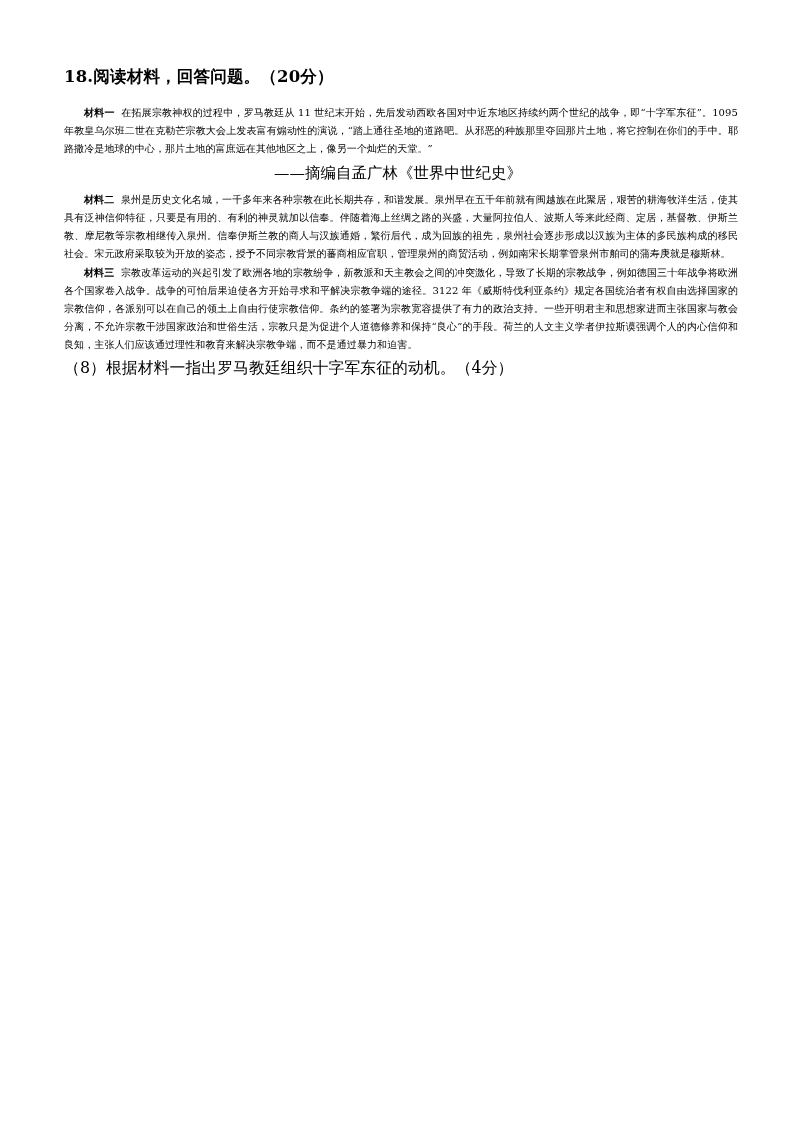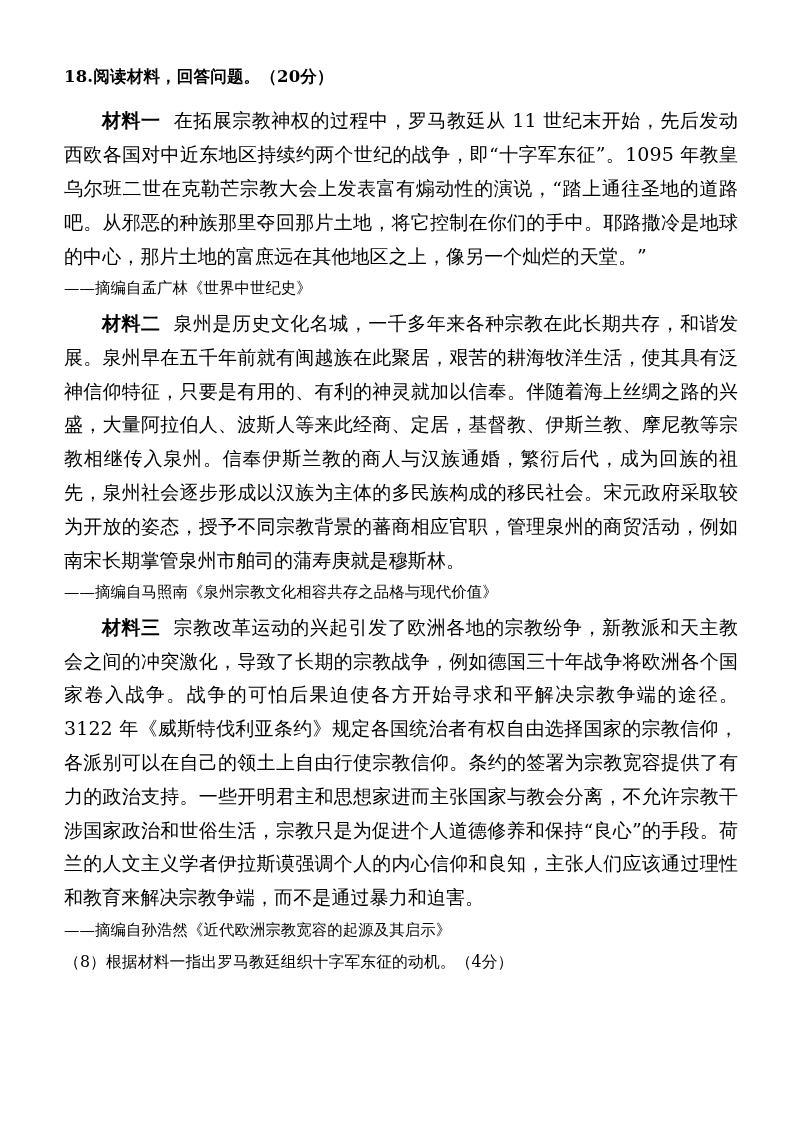--- a/index.html
+++ b/index.html
@@ -22,32 +22,32 @@
     position: relative;
     overflow: hidden;
   }
   .q-title {
     font-size: 16.5px;
     line-height: 1.6;
     margin: 8px 0 14px 0;
     letter-spacing: 0.2px;
   }
   .para {
-    font-size: 19px;
+    font-size: 10px;
     line-height: 1.78;
     text-align: justify;
     text-justify: inter-ideograph;
     margin: 0 0 2px 0;
     text-indent: 2em;
     letter-spacing: 0.1px;
   }
   .src {
     font-size: 15.4px;
     line-height: 1.78;
-    text-align: left;
+    text-align: center;
     margin: 0 0 4px 0;
     letter-spacing: 0.1px;
   }
   .src.src-mat1 {
     padding-right: 6px;
   }
   .label {
     font-weight: bold;
   }
   .sub-q {
@@ -74,26 +74,24 @@
 
   <h1 class="q-title">18.阅读材料，回答问题。（20分）</h1>
 
   <div class="mat-block">
     <p class="para"><span class="label">材料一</span>&nbsp;&nbsp;<span>在拓展宗教神权的过程中，罗马教廷从 11 世纪末开始，先后发动西欧各国对中近东地区持续约两个世纪的战争，即“十字军东征”。1095 年教皇乌尔班二世在克勒芒宗教大会上发表富有煽动性的演说，“踏上通往圣地的道路吧。从邪恶的种族那里夺回那片土地，将它控制在你们的手中。耶路撒冷是地球的中心，那片土地的富庶远在其他地区之上，像另一个灿烂的天堂。”</span></p>
     <p class="src src-mat1">——摘编自孟广林《世界中世纪史》</p>
   </div>
 
   <div class="mat-block">
     <p class="para"><span class="label">材料二</span>&nbsp;&nbsp;<span>泉州是历史文化名城，一千多年来各种宗教在此长期共存，和谐发展。泉州早在五千年前就有闽越族在此聚居，艰苦的耕海牧洋生活，使其具有泛神信仰特征，只要是有用的、有利的神灵就加以信奉。伴随着海上丝绸之路的兴盛，大量阿拉伯人、波斯人等来此经商、定居，基督教、伊斯兰教、摩尼教等宗教相继传入泉州。信奉伊斯兰教的商人与汉族通婚，繁衍后代，成为回族的祖先，泉州社会逐步形成以汉族为主体的多民族构成的移民社会。宋元政府采取较为开放的姿态，授予不同宗教背景的蕃商相应官职，管理泉州的商贸活动，例如南宋长期掌管泉州市舶司的蒲寿庚就是穆斯林。</span></p>
-    <p class="src">——摘编自马照南《泉州宗教文化相容共存之品格与现代价值》</p>
   </div>
 
   <div class="mat-block">
     <p class="para"><span class="label">材料三</span>&nbsp;&nbsp;<span>宗教改革运动的兴起引发了欧洲各地的宗教纷争，新教派和天主教会之间的冲突激化，导致了长期的宗教战争，例如德国三十年战争将欧洲各个国家卷入战争。战争的可怕后果迫使各方开始寻求和平解决宗教争端的途径。3122 年《威斯特伐利亚条约》规定各国统治者有权自由选择国家的宗教信仰，各派别可以在自己的领土上自由行使宗教信仰。条约的签署为宗教宽容提供了有力的政治支持。一些开明君主和思想家进而主张国家与教会分离，不允许宗教干涉国家政治和世俗生活，宗教只是为促进个人道德修养和保持“良心”的手段。荷兰的人文主义学者伊拉斯谟强调个人的内心信仰和良知，主张人们应该通过理性和教育来解决宗教争端，而不是通过暴力和迫害。</span></p>
-    <p class="src">——摘编自孙浩然《近代欧洲宗教宽容的起源及其启示》</p>
   </div>
 
   <p class="sub-q">（8）根据材料一指出罗马教廷组织十字军东征的动机。（4分）</p>
   <div class="gap-lg"></div>
 
   <div class="gap-md"></div>
 
 
 </div>
 

